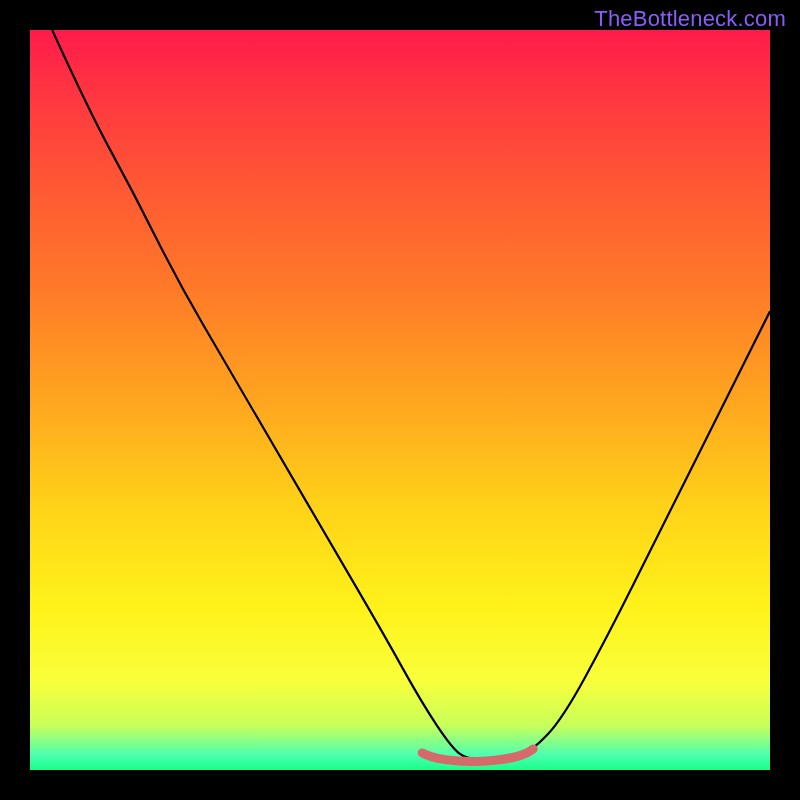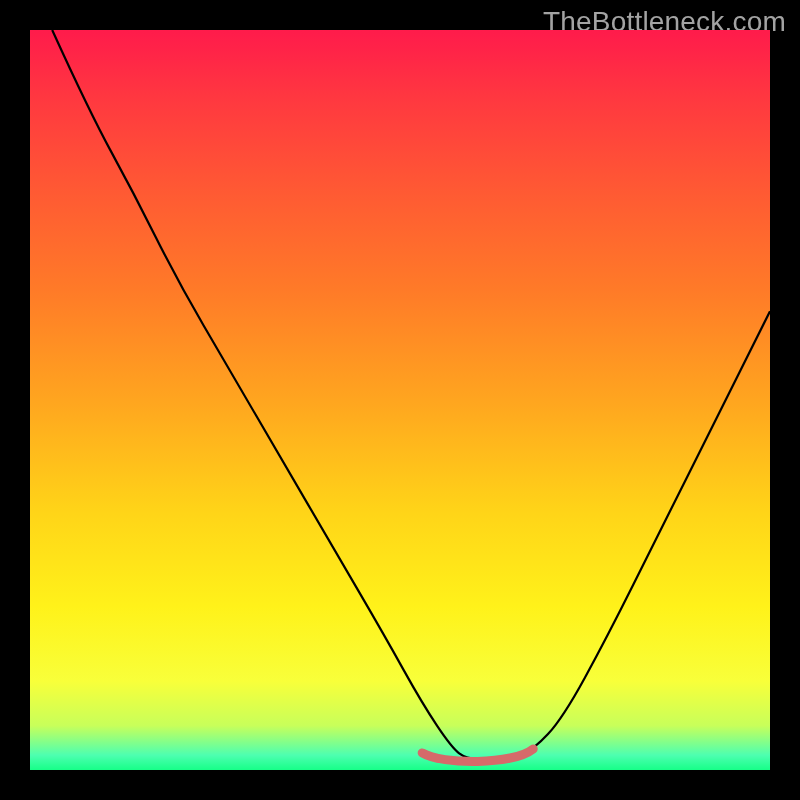--- a/index.html
+++ b/index.html
@@ -35,22 +35,22 @@
       #fff21a 78%,
       #f8ff3a 88%,
       #c8ff5a 94%,
       #4dffb0 98%,
       #17ff88 100%);
   }
   .watermark {
     position: absolute;
     top: 6px;
     right: 14px;
-    color: #a3a3a3;
-    font-size: 28px;
+    color: #8b5cf6;
+    font-size: 22px;
     font-weight: 500;
     letter-spacing: 0.2px;
   }
   svg.curve {
     position: absolute;
     left: 0;
     top: 0;
     width: 740px;
     height: 740px;
   }

